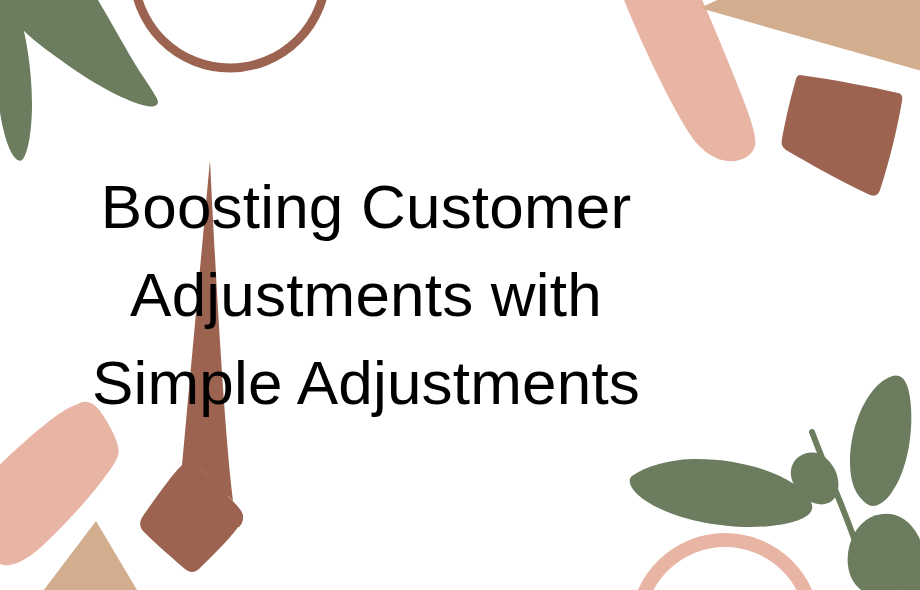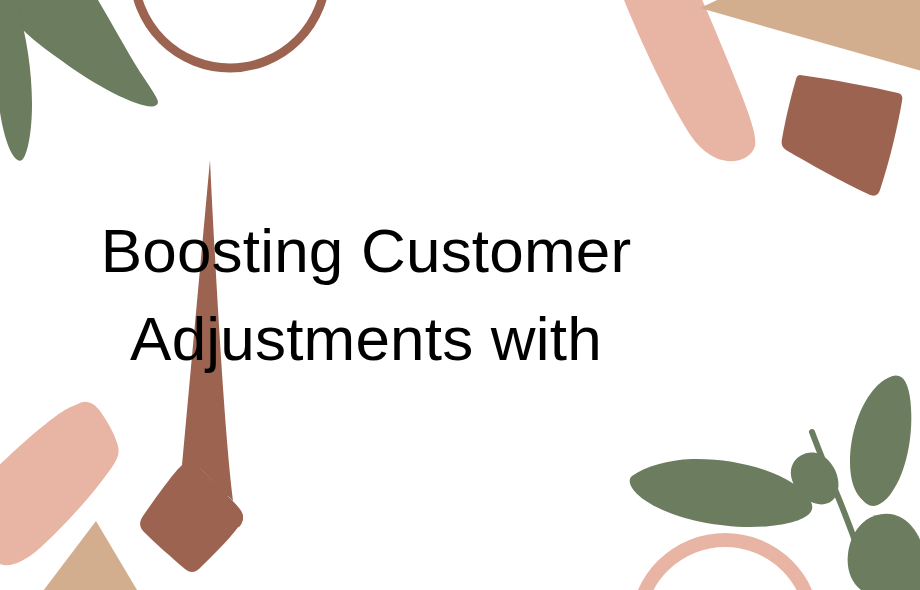--- a/index.html
+++ b/index.html
@@ -94,15 +94,16 @@
       <path fill="#6B7C5F" d="M 866 520 C 878 512 892 512 902 518 C 912 524 918 534 922 544 L 922 596 L 878 596 C 866 590 856 580 852 568 C 846 550 854 530 866 520 Z"></path>
       <path fill="#6B7C5F" d="M 858 528 C 866 518 878 514 888 516 C 898 519 904 528 908 538 C 914 554 912 572 902 584 C 892 596 876 598 864 592 C 852 585 846 570 848 554 C 849 544 853 534 858 528 Z"></path>
 
       <path fill="#6B7C5F" d="M 800 456 C 810 450 820 452 828 460 C 836 468 840 480 838 490 C 836 500 828 506 818 504 C 806 502 796 492 792 480 C 789 470 792 461 800 456 Z"></path>
     </g>
   </svg>
 
   <div id="title-block">
     <span class="title-line">Boosting Customer</span>
     <span class="title-line">Adjustments with</span>
+    <span class="title-line">Simple Adjustments</span>
   </div>
 
 </div>
 
 </body></html>

